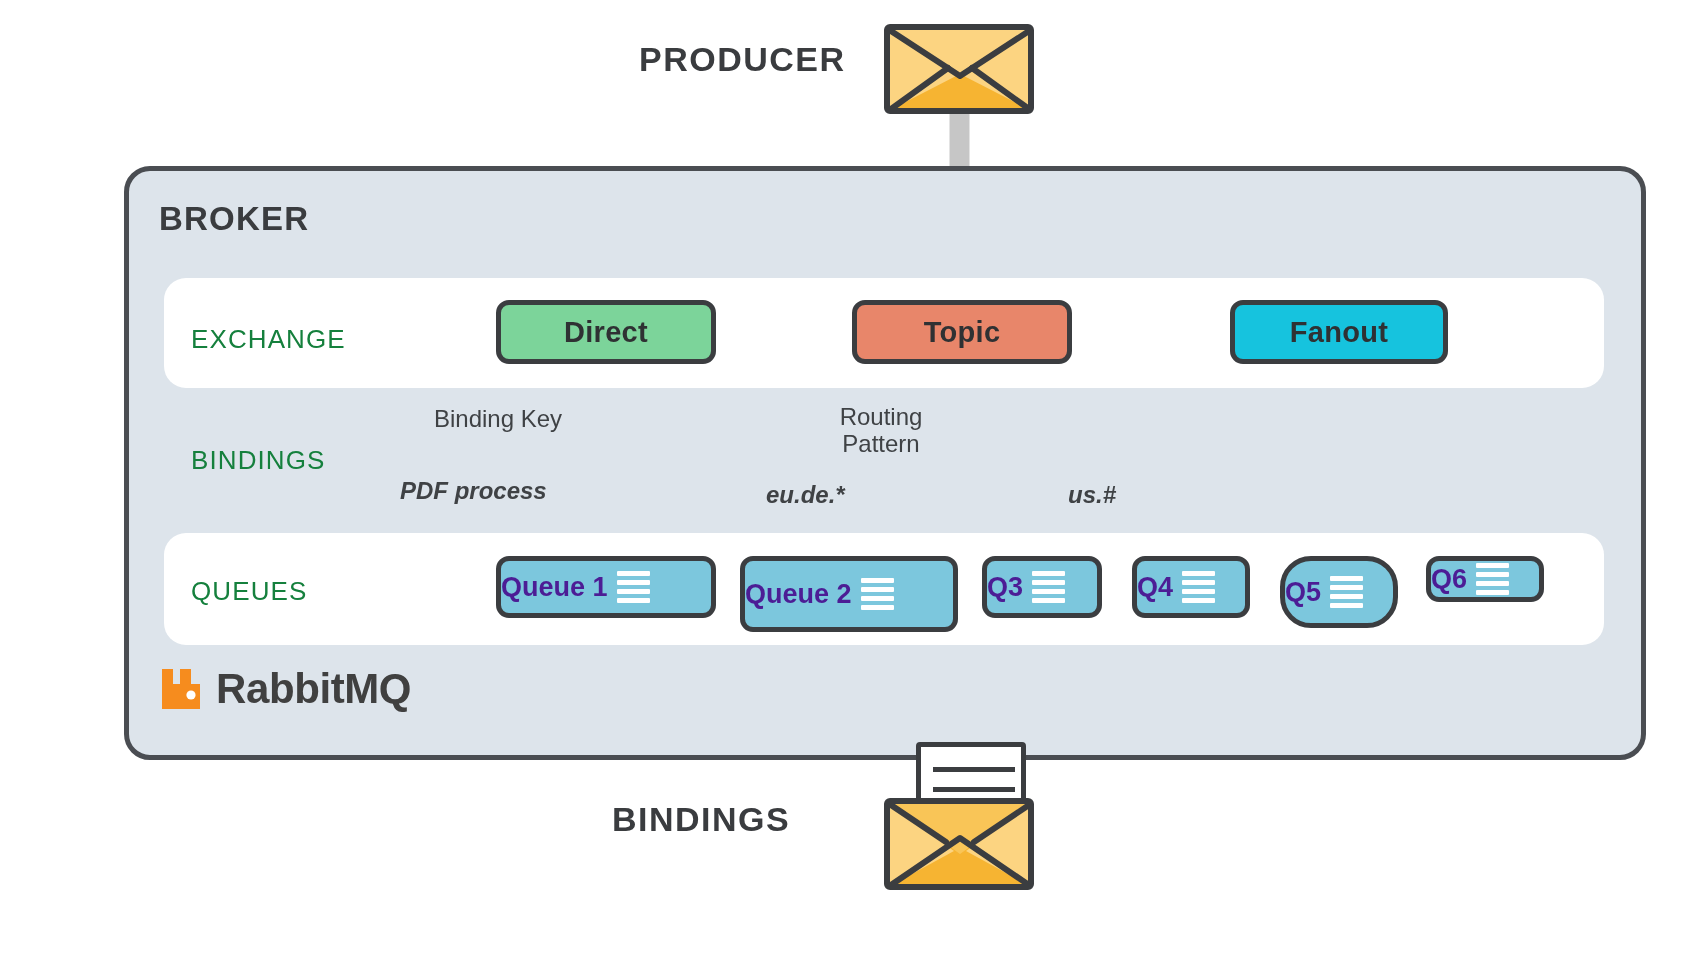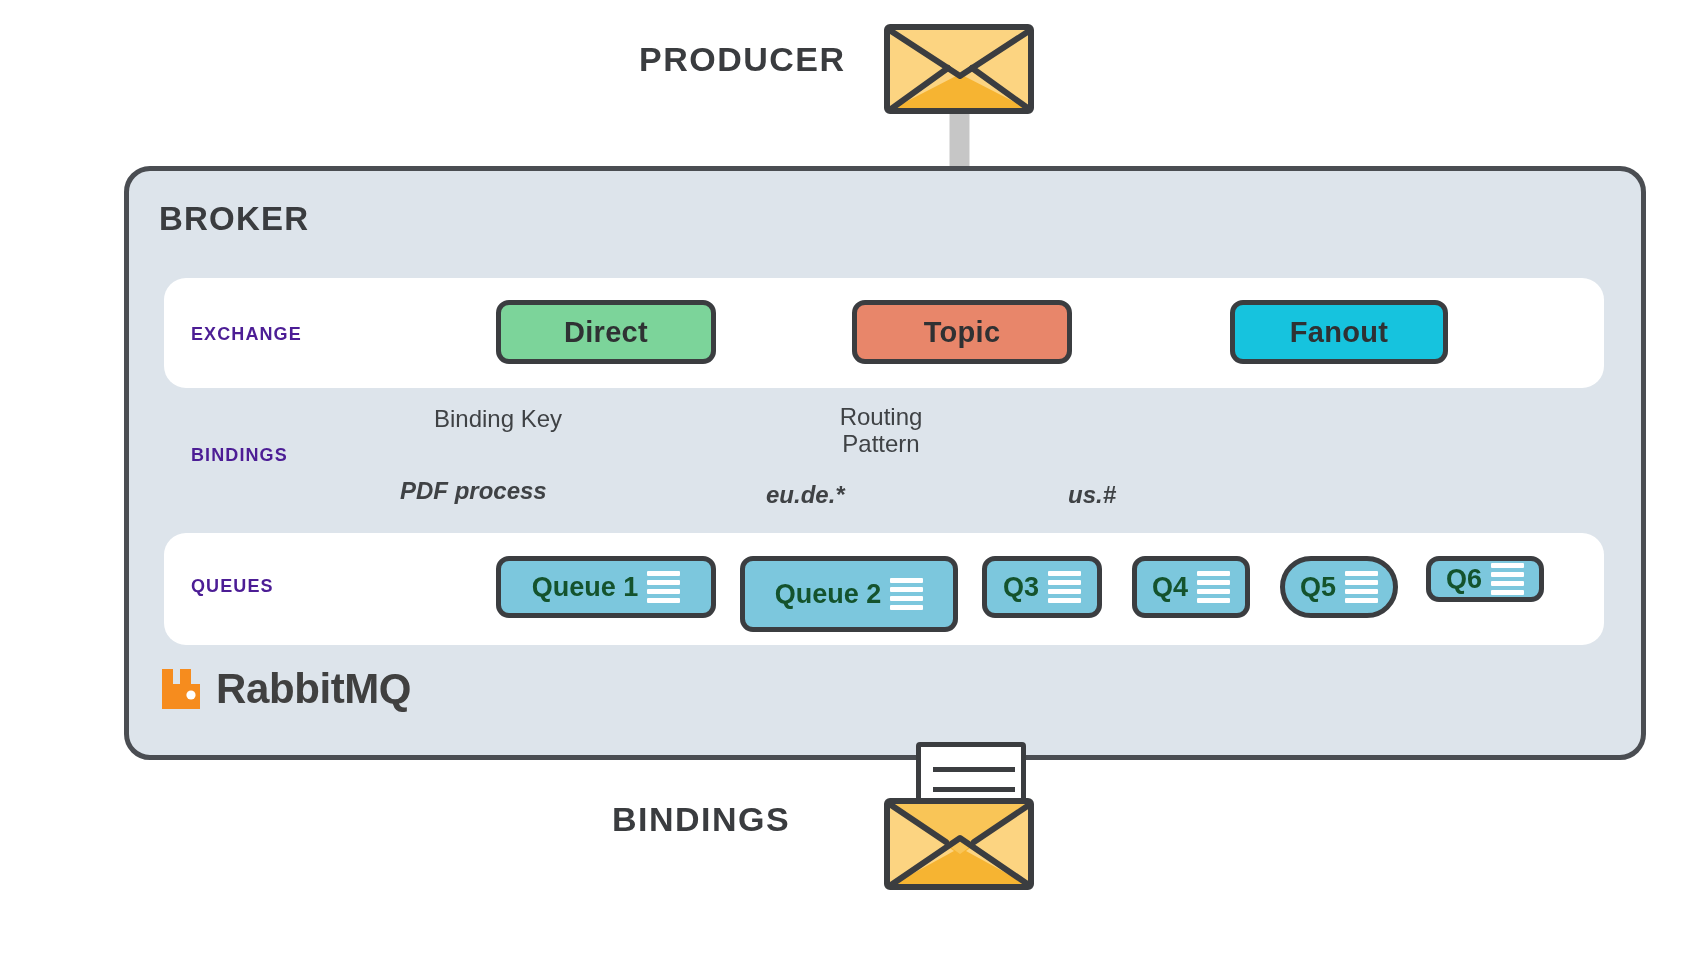--- a/index.html
+++ b/index.html
@@ -66,24 +66,24 @@
   }
 
   
   .lane {
     position: absolute;
     background: #ffffff;
     border-radius: 22px;
   }
   .row-label {
     position: absolute;
-    font-weight: bold;
-    font-size: 18px;
+    font-weight: normal;
+    font-size: 26px;
     letter-spacing: 1.1px;
-    color: #4c1d95;
+    color: #15803d;
     white-space: nowrap;
   }
 
   
   .exchange {
     position: absolute;
     box-sizing: border-box;
     border: 5px solid #3b3d40;
     border-radius: 13px;
     display: flex;
@@ -97,25 +97,25 @@
 
   
   .queue {
     position: absolute;
     box-sizing: border-box;
     background: #7cc7dd;
     border: 5px solid #3b3d40;
     border-radius: 13px;
     display: flex;
     align-items: center;
-    justify-content: center;
+    justify-content: flex-start;
     gap: 9px;
     font-weight: bold;
     font-size: 27px;
-    color: #14532d;
+    color: #4c1d95;
   }
   .qbars {
     display: flex;
     flex-direction: column;
     gap: 4px;
     width: 33px;
   }
   .qbars i {
     display: block;
     height: 5px;
@@ -278,21 +278,21 @@
   <div class="queue" style="left:1106px; top:556px; width:118px; height:62px;">
     <span>Q4</span>
     <span class="qbars">
         <i></i>
         <i></i>
         <i></i>
         <i></i>
       </span>
   </div>
 
-  <div class="queue" style="left:1254px; top:556px; width:118px; height:62px;border-radius:31px;">
+  <div class="queue" style="left:1254px; top:556px; width:118px; height:72px;border-radius:31px;">
     <span>Q5</span>
     <span class="qbars">
         <i></i>
         <i></i>
         <i></i>
         <i></i>
       </span>
   </div>
 
   <div class="queue" style="left:1400px; top:556px; width:118px; height:46px;">

